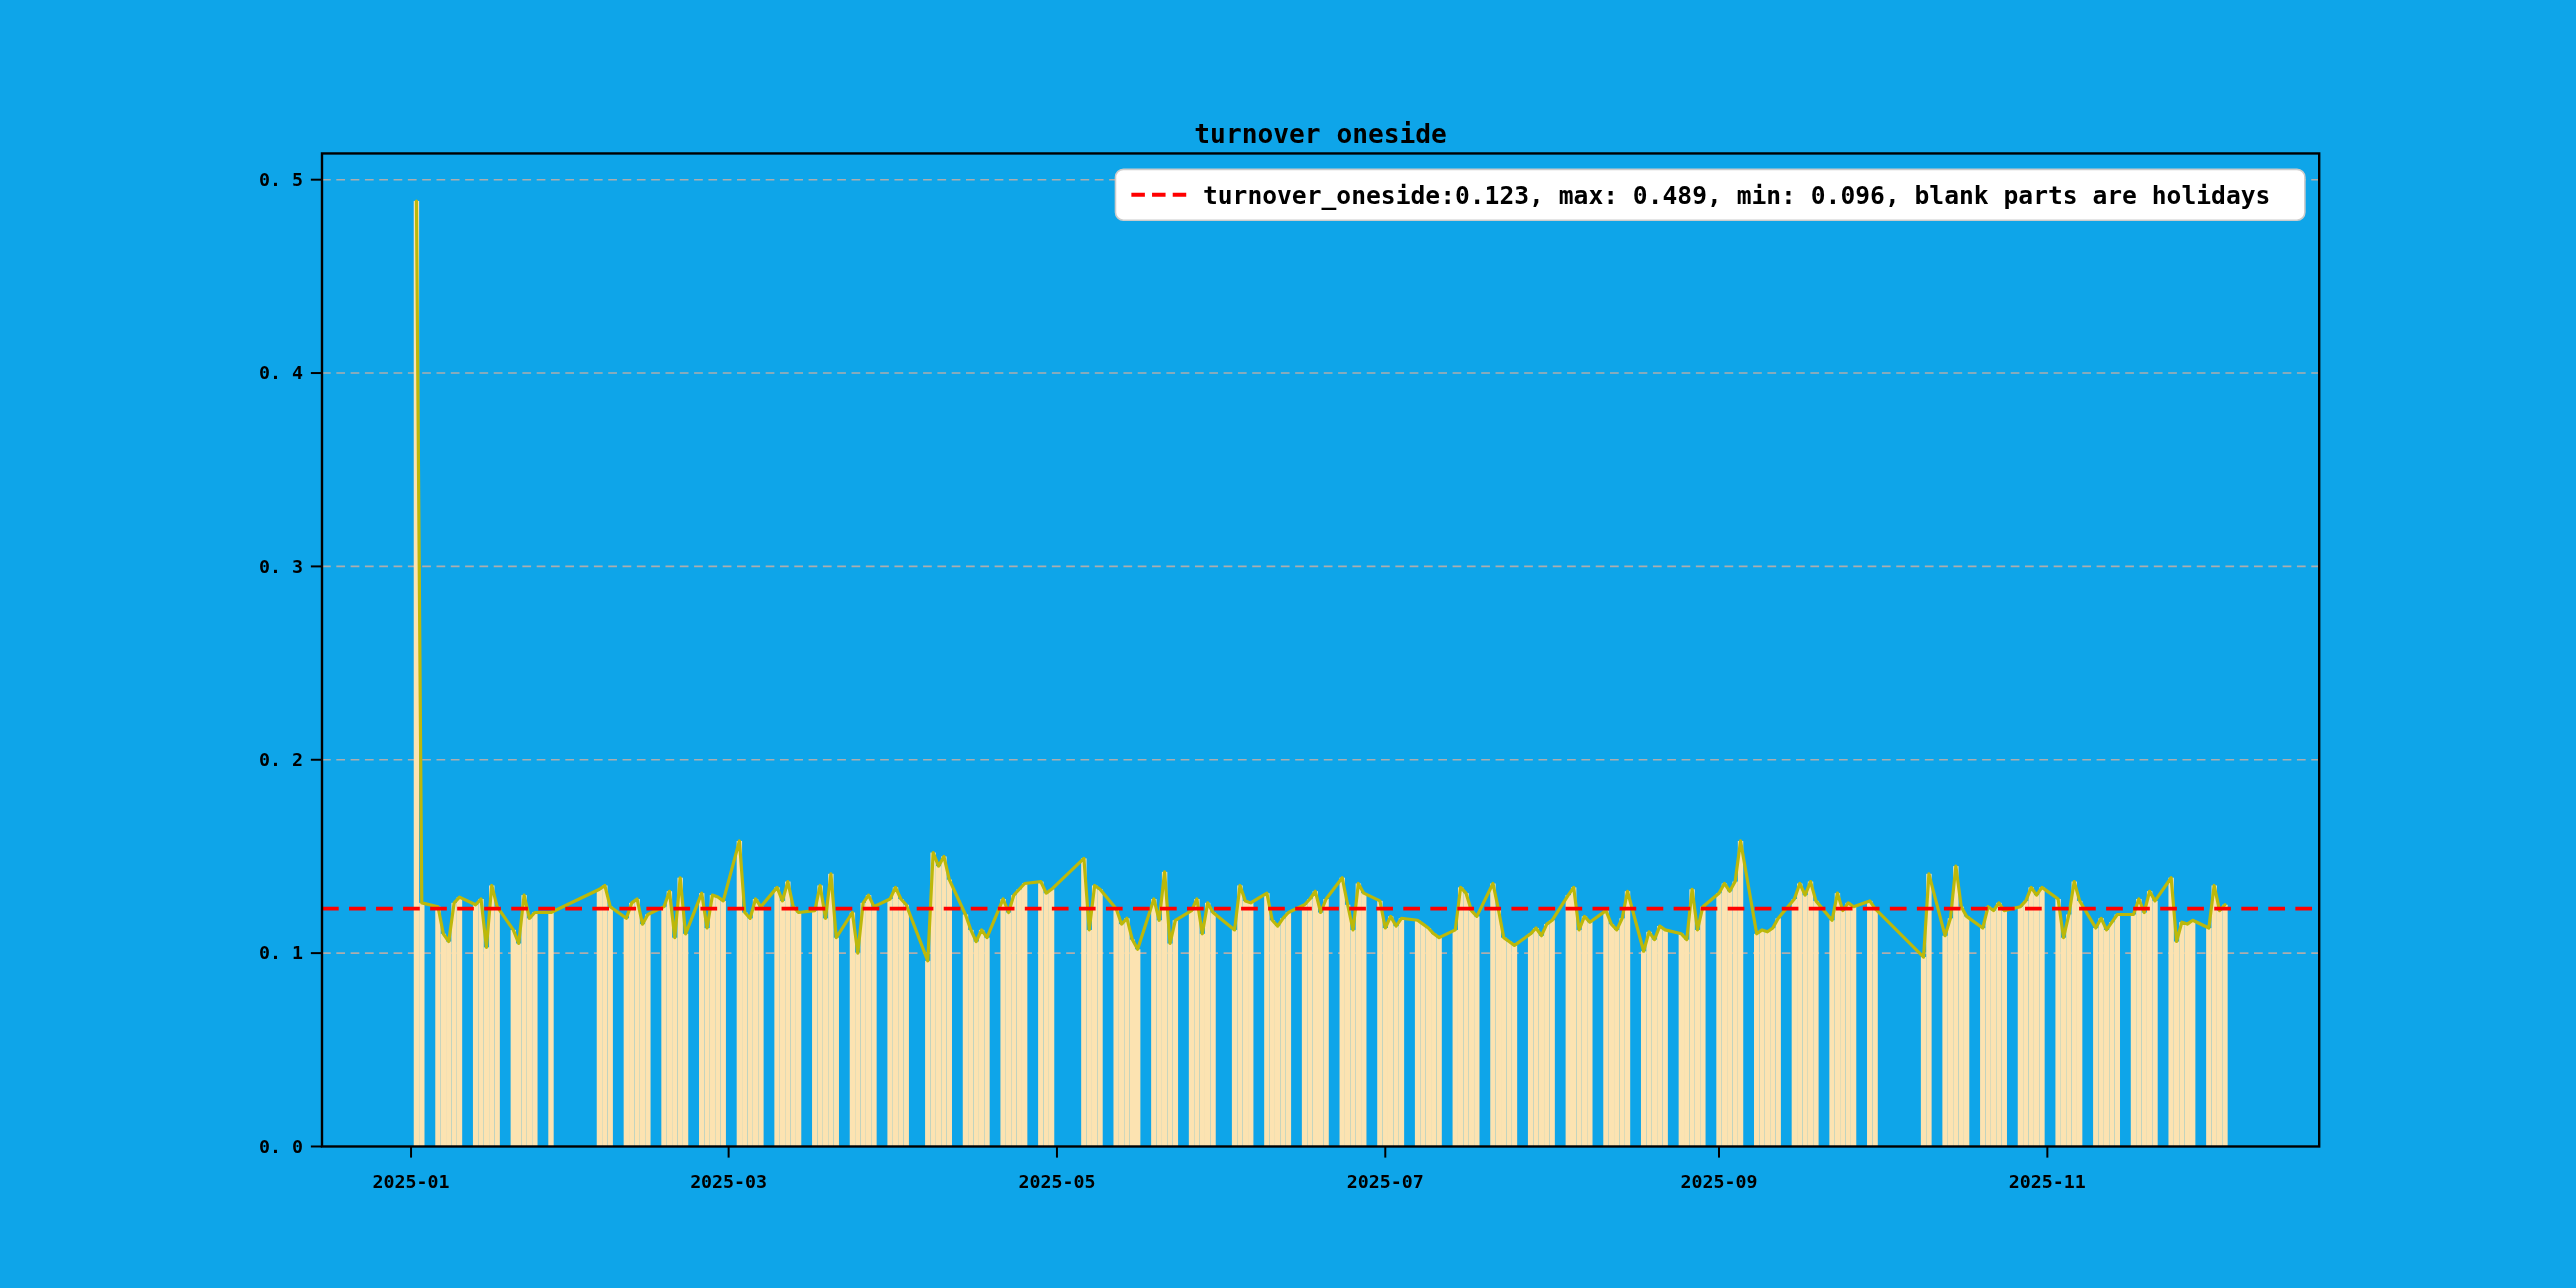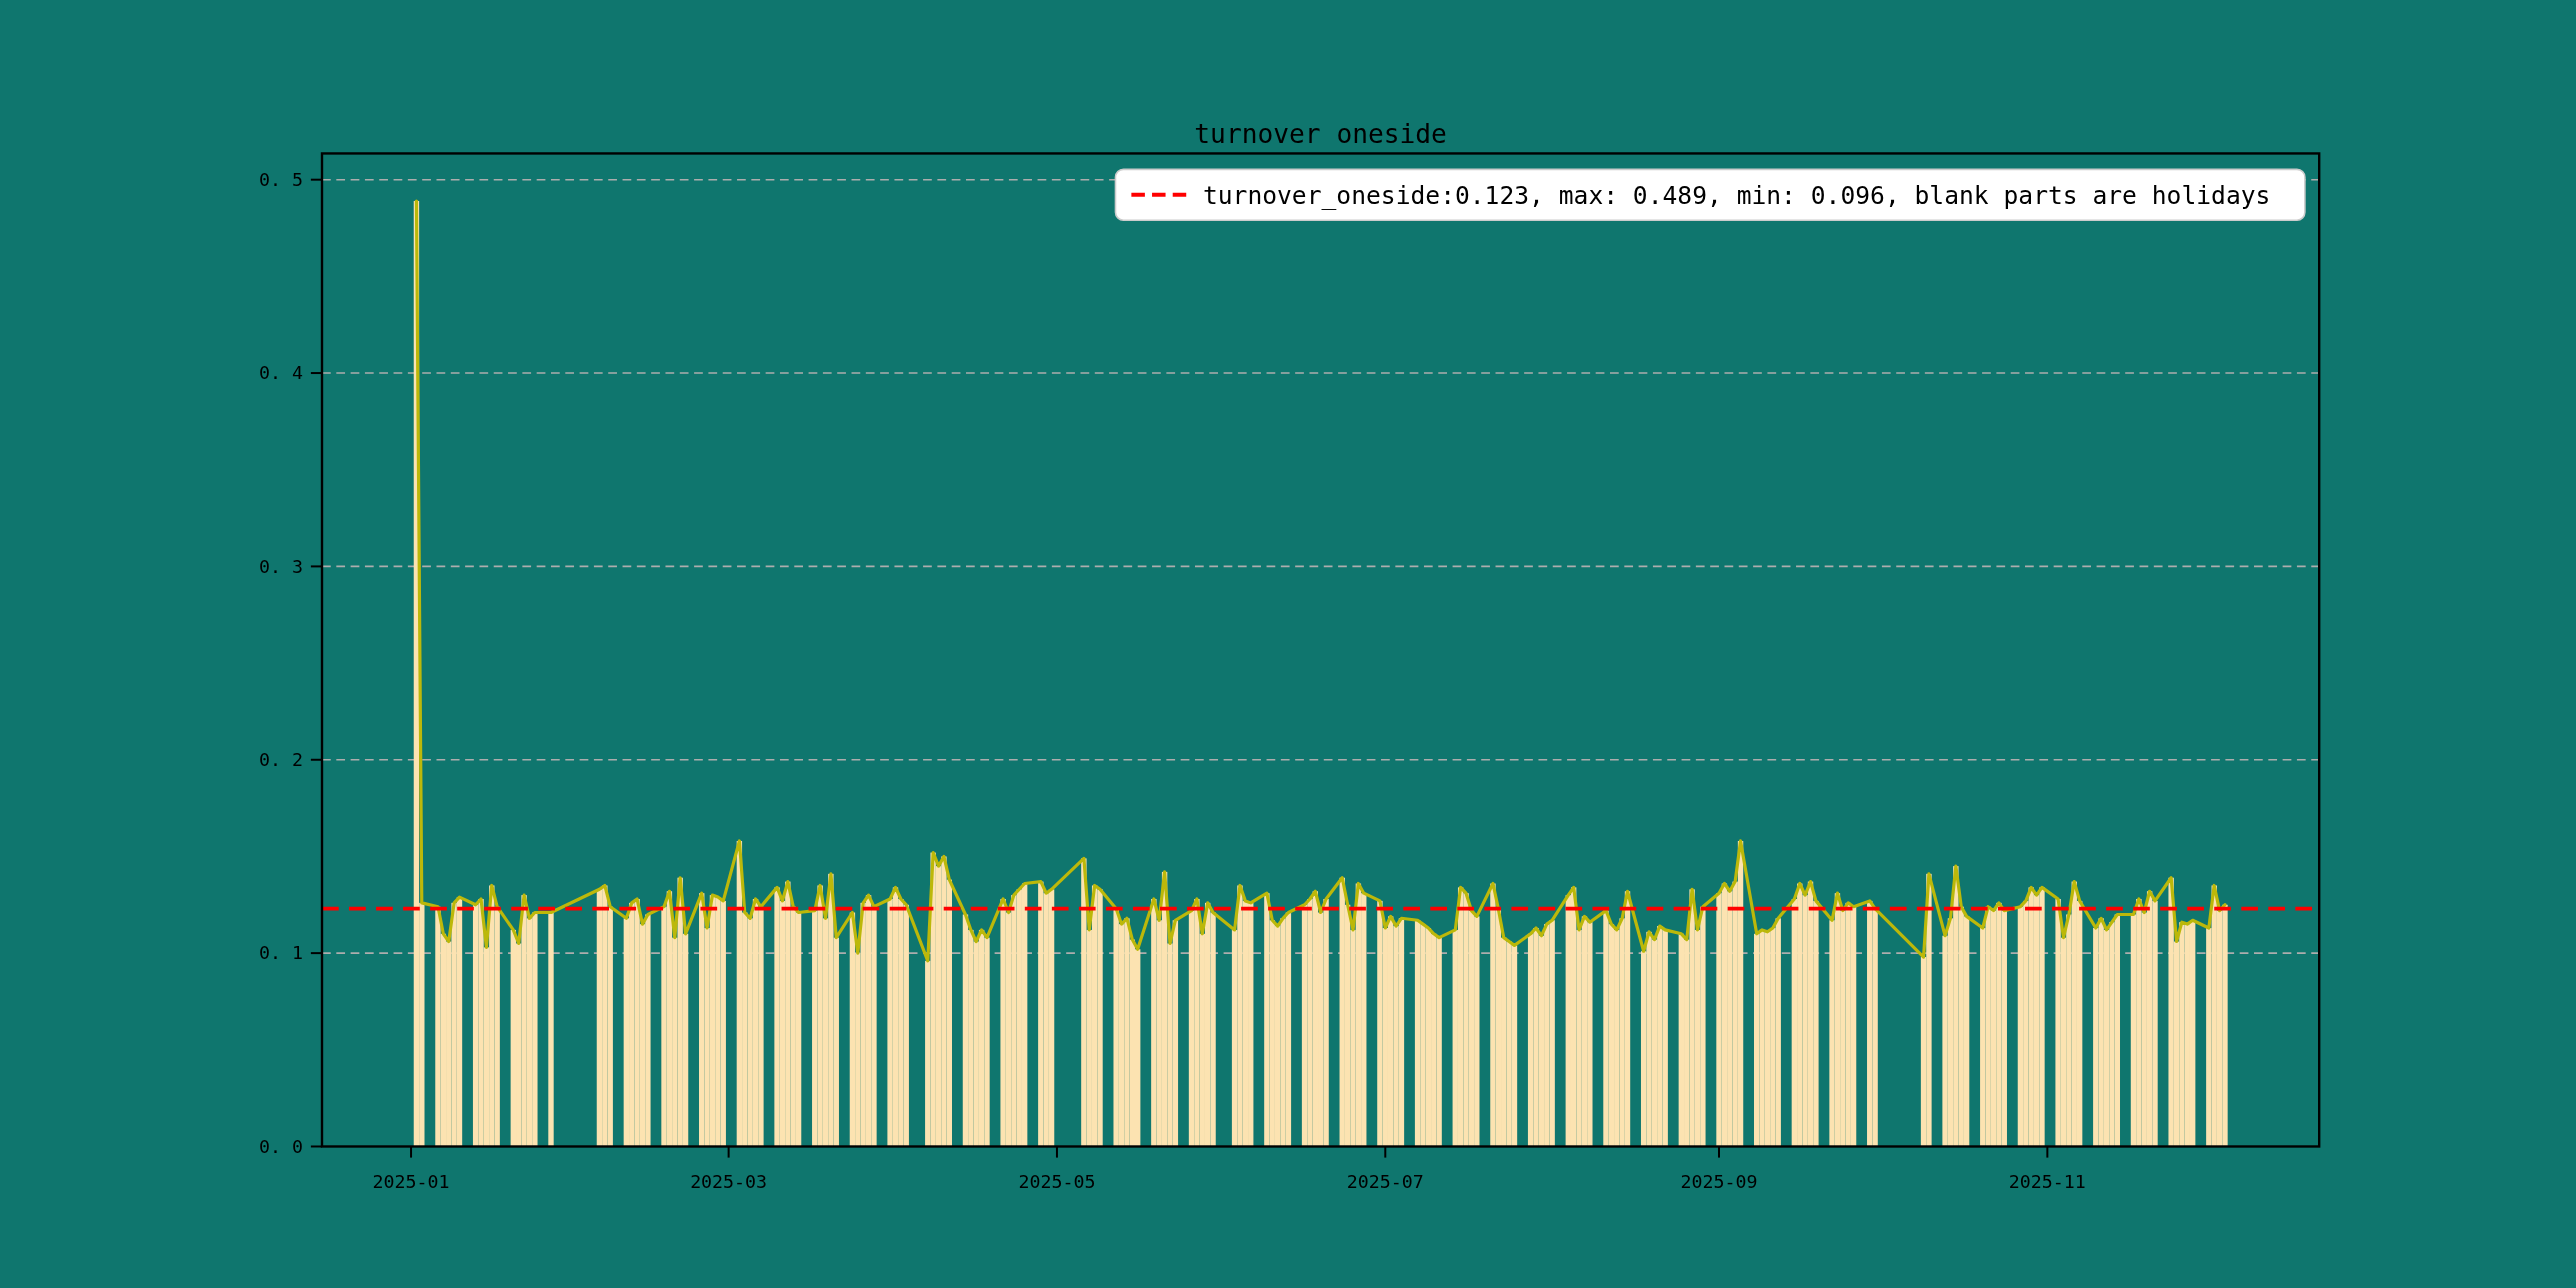--- a/index.html
+++ b/index.html
@@ -7,21 +7,22 @@
     padding: 0;
     width: 2576px;
     height: 1288px;
     background: #ffffff;
     font-family: "DejaVu Sans Mono", "Liberation Mono", monospace;
   }
   #figure {
     position: relative;
     width: 2576px;
     height: 1288px;
-    background: #0f766e;
+    background: #0ea5e9;
+    font-weight: bold;
   }
   svg { display: block; }
   text {
     font-family: "DejaVu Sans Mono", "Liberation Mono", monospace;
     fill: #000000;
   }
   .title-text { font-size: 33px; }
   .tick-label { font-size: 23px; }
   .legend-text { font-size: 31px; }
 </style>

